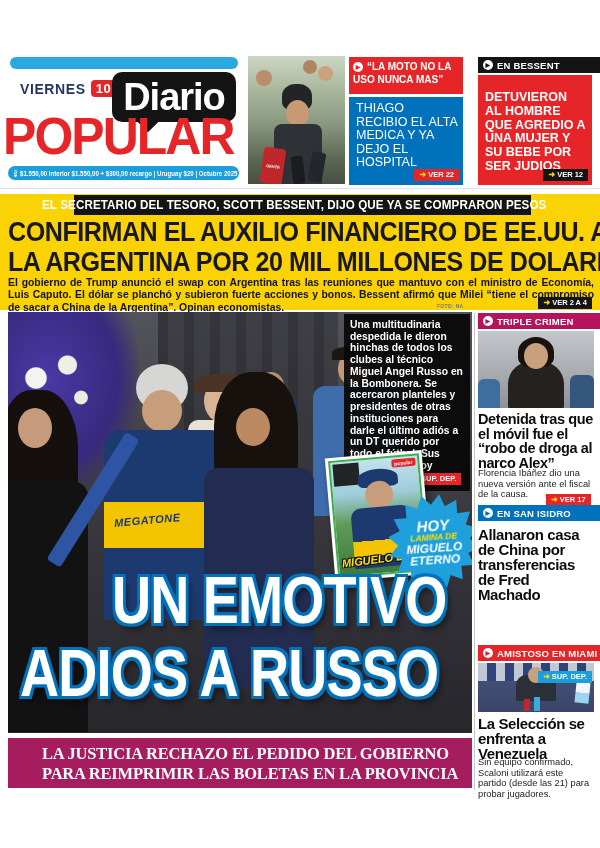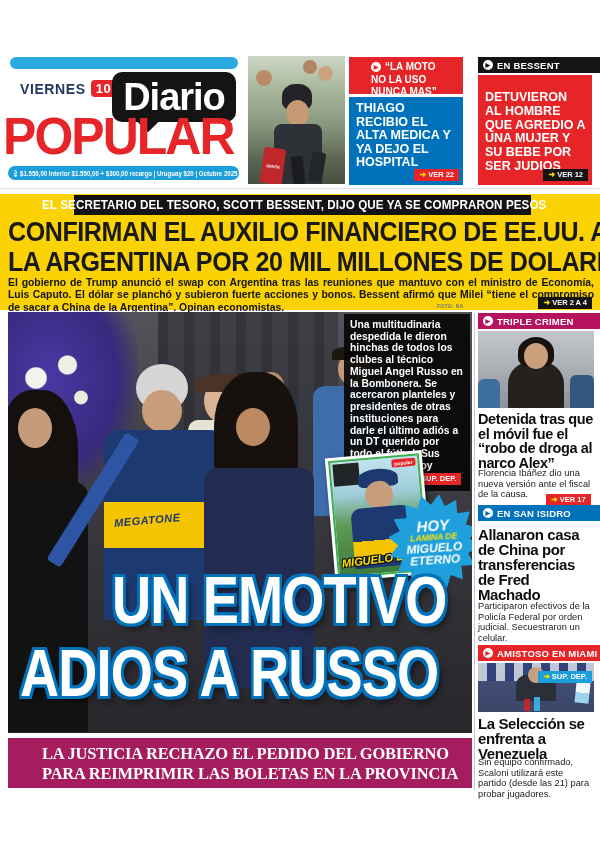--- a/index.html
+++ b/index.html
@@ -16,23 +16,23 @@
   .diario::after{content:"";position:absolute;left:28px;bottom:-7px;width:16px;height:16px;background:#141414;transform:rotate(45deg);}
   .popular{left:3px;top:110px;font-size:52px;font-weight:900;color:#e52528;letter-spacing:-2px;line-height:1;}
   .pricestrip{left:8px;top:166px;width:231px;height:14px;background:#1b9ed9;border-radius:7px;color:#fff;
               display:flex;align-items:center;gap:3px;padding:0 6px;box-sizing:border-box;font-size:6.3px;font-weight:700;}
   .dot-ic{width:7px;height:7px;border-radius:50%;background:#fff;color:#1b9ed9;font-size:5px;display:inline-flex;align-items:center;justify-content:center;}
   .hairline{left:0;top:188px;width:600px;height:1px;background:#e2e2e2;}
   
   .topphoto{left:248px;top:56px;width:97px;height:128px;overflow:hidden;
      background:linear-gradient(180deg,#cdd6c6 0%,#aab99e 25%,#87957d 55%,#5d6854 80%,#474f41 100%);}
   .quotebox{left:349px;top:57px;width:114px;height:37px;background:#e52528;color:#fff;font-size:10px;font-weight:800;
-            padding:4px 22px;box-sizing:border-box;line-height:1.25;}
+            padding:4px 4px;box-sizing:border-box;line-height:1.25;}
   .thiagobox{left:349px;top:97px;width:114px;height:88px;background:#0072bc;color:#fff;}
-  .thiagobox .hl{padding:5px 5px 0 7px;font-size:12.5px;font-weight:700;line-height:1.08;}
+  .thiagobox .hl{padding:5px 5px 0 7px;font-size:12.5px;font-weight:400;line-height:1.08;}
   .palermotag{left:478px;top:57px;width:114px;height:16px;background:#141414;--c:#141414;}
   .palermobox{left:478px;top:75px;width:114px;height:110px;background:#e52528;color:#fff;}
   .palermobox .hl{padding:16px 7px 0 7px;font-size:12.5px;font-weight:800;line-height:1.1;}
   .bar{color:#fff;font-weight:800;display:flex;align-items:center;gap:4px;padding:0 5px;font-size:9.5px;letter-spacing:.2px;}
   .play{width:10px;height:10px;border-radius:50%;background:#fff;color:var(--c,#111);
         display:inline-flex;align-items:center;justify-content:center;font-size:6px;line-height:1;flex:0 0 auto;}
   .verbadge{display:inline-flex;align-items:center;gap:2px;background:#141414;color:#fff;
             font-size:7.5px;font-weight:700;padding:2px 5px;line-height:1;}
   .verbadge.red{background:#e52528;}
   .verbadge.blue{background:#1b9ed9;}
@@ -270,21 +270,20 @@
       <span class="arr">➜</span>
       <span>VER 17</span>
     </span>
   </div>
 
   <div class="abs bar sb sbbar" style="top:505px;background:#0072bc;--c:#0072bc;">
     <span class="play">▶</span>
     <span>EN SAN ISIDRO</span>
   </div>
   <div class="abs sb sbhl" style="top:527px;font-size:15px;">Allanaron casa de China por transferencias de Fred Machado</div>
-  <div class="abs sb sbbody" style="top:601px;">Participaron efectivos de la Policía Federal por orden judicial. Secuestraron un celular.</div>
 
   <div class="abs bar sb sbbar" style="top:645px;background:#e52528;--c:#e52528;">
     <span class="play">▶</span>
     <span>AMISTOSO EN MIAMI</span>
   </div>
   <div class="abs sb ph3">
     <div class="bannerdots"></div>
     <div class="abs" style="left:38px;top:12px;width:40px;height:26px;background:#2b2f38;border-radius:10px 10px 0 0;"></div>
     <div class="abs head" style="left:50px;top:4px;width:16px;height:16px;background:#caa17f;"></div>
     <div class="abs" style="left:46px;top:36px;width:6px;height:12px;background:#c0272b;"></div>

